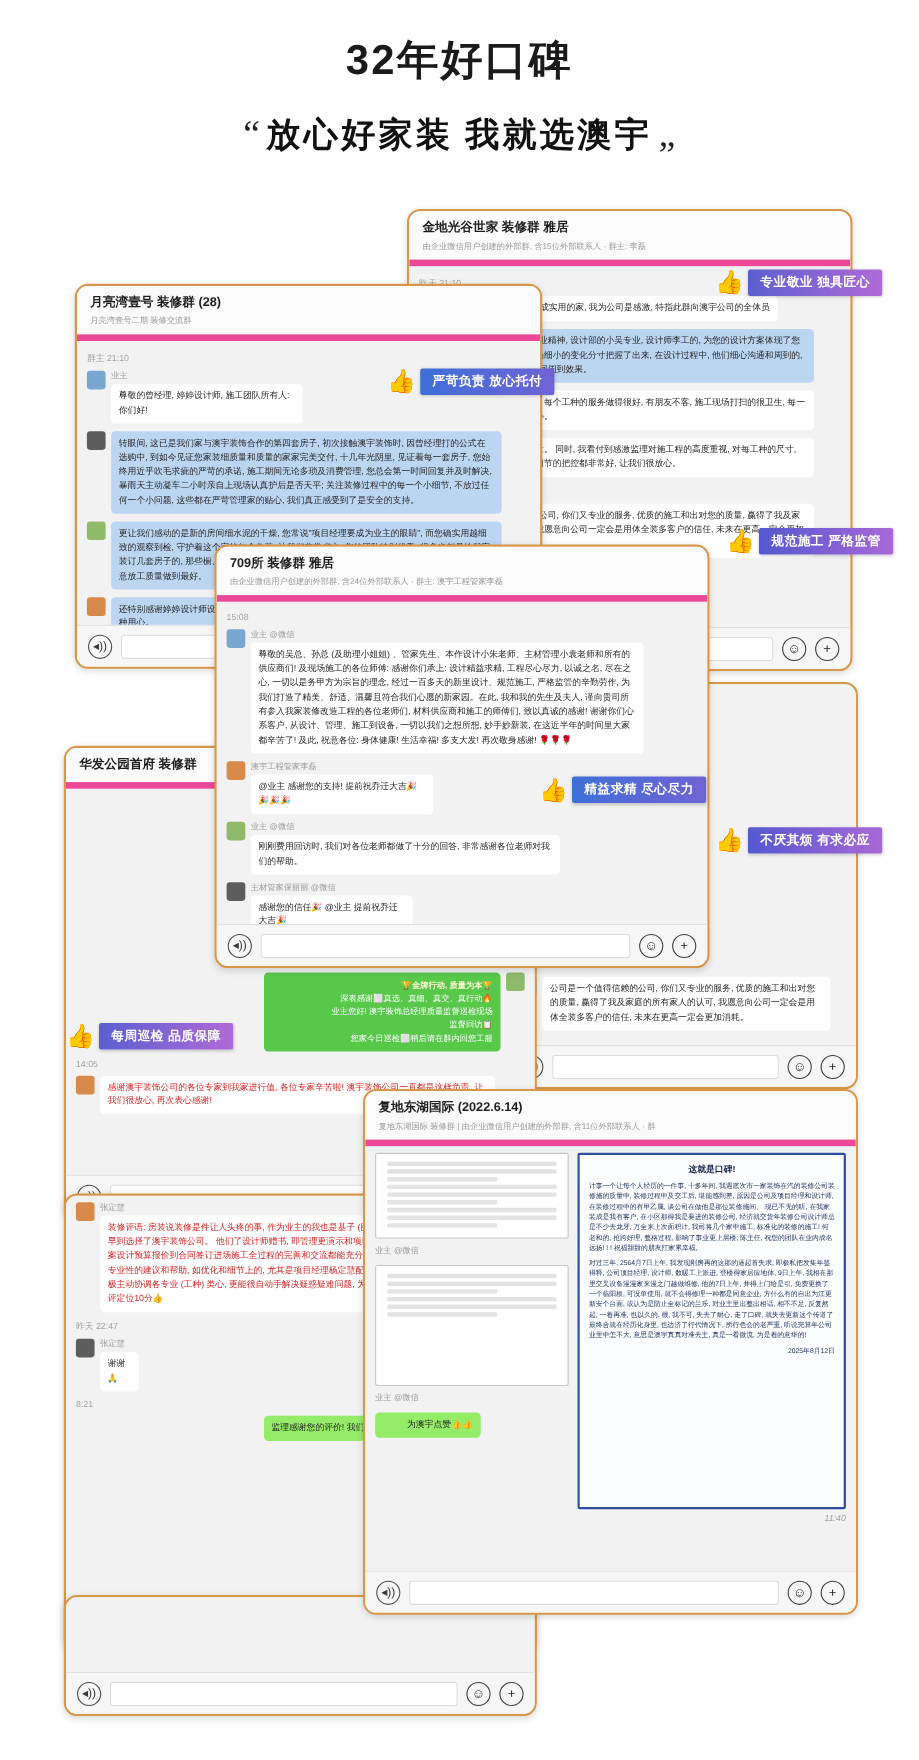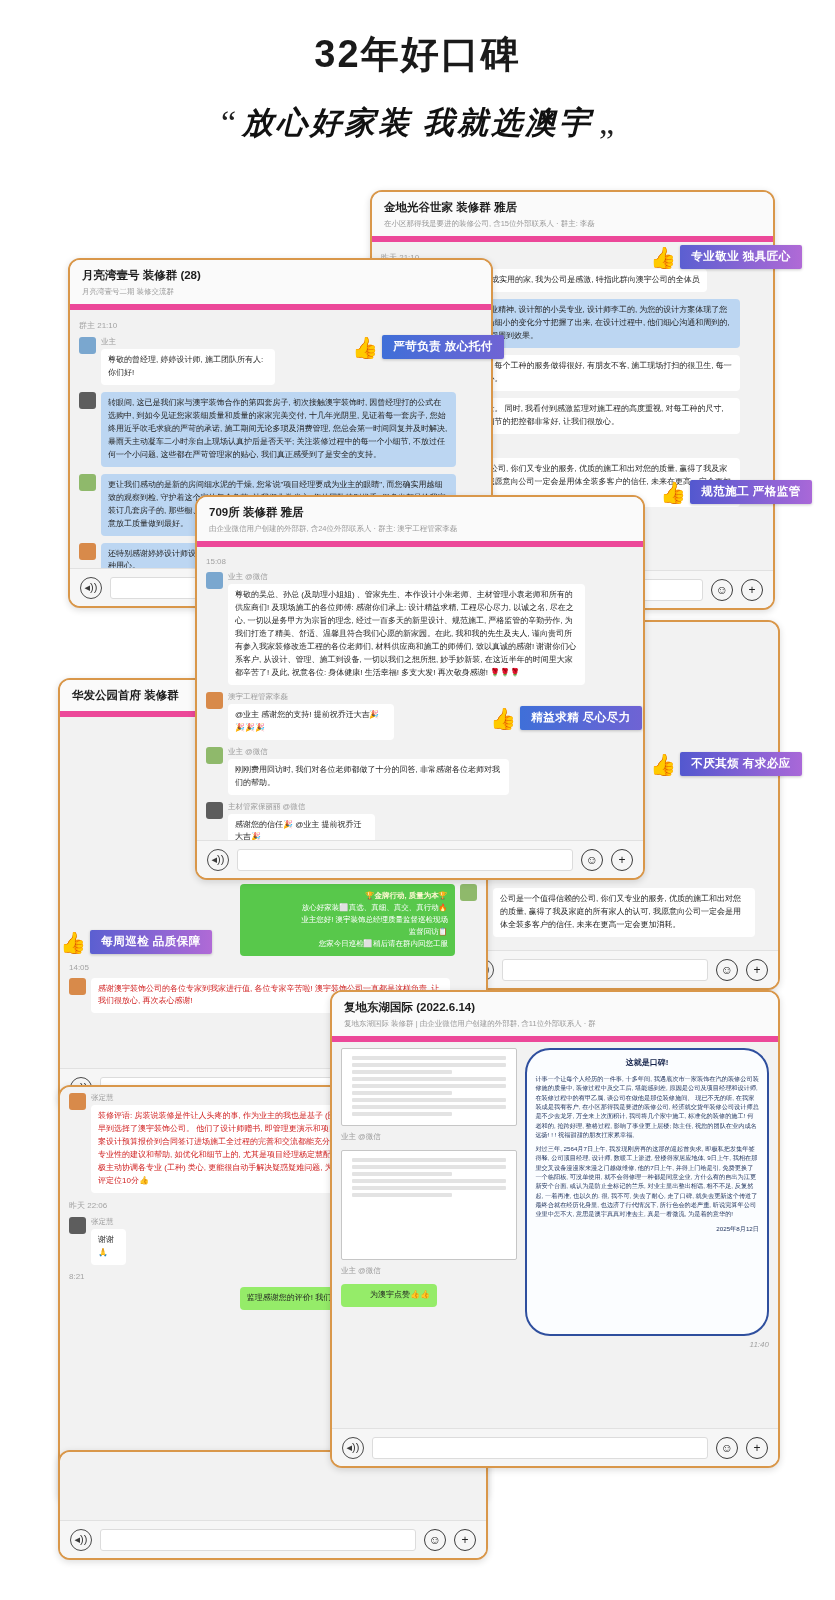--- a/index.html
+++ b/index.html
@@ -40,21 +40,20 @@
   .quote-mark {
     font-size: 34px;
     color: #222;
     font-family: "Liberation Serif", serif;
     line-height: 1;
   }
   .subline {
     font-size: 31px;
     color: #111;
     font-family: "Liberation Serif", serif;
-    font-style: italic;
     font-weight: bold;
     letter-spacing: 3px;
     text-align: right;
   }
 
   
   .card {
     position: absolute;
     background: #ffffff;
     border: 2px solid #d9974a;
@@ -245,21 +244,21 @@
       <span class="quote-mark">“</span>
       <span class="subline">放心好家装 我就选澳宇</span>
       <span class="quote-mark">„</span>
     </div>
   </div>
 
   <div class="card" style="left:370px; top:190px; width:405px; height:420px;">
     <div class="card-inner">
       <div class="card-head">
         <div class="card-title">金地光谷世家 装修群 雅居</div>
-        <div class="card-sub">在小区那得我是要进的装修公司, 含15位外部联系人 · 群主: 李磊</div>
+        <div class="card-sub">由企业微信用户创建的外部群, 含15位外部联系人 · 群主: 李磊</div>
       </div>
       <div class="card-body">
         <div class="ts">昨天 21:10</div>
         <div class="msg">
           <div class="avatar"></div>
           <div class="bubble">下午, 看着朋友施工, 完成实用的家, 我为公司是感激, 特指此群向澳宇公司的全体员</div>
         </div>
         <div class="msg">
           <div class="avatar d"></div>
           <div class="bubble hl-blue">了您是的专业素养和敬业精神, 设计部的小吴专业, 设计师李工的, 为您的设计方案体现了您的房子的多样性, 将现场细小的变化分寸把握了出来, 在设计过程中, 他们细心沟通和周到的, 极具第一个感受到是时间周到效果。</div>
@@ -422,21 +421,21 @@
         <div class="msg right">
           <div class="avatar g"></div>
           <div class="video" style="width:150px;height:34px;">
             <span class="dur">00:28</span>
           </div>
         </div>
         <div class="msg right">
           <div class="avatar g"></div>
           <div class="poster" style="width:215px;">
             <div class="t">🏆金牌行动, 质量为本🏆</div>
-            <div>放心好家装⬜真选、真细、真交、真行动🔥</div>
+            <div>深表感谢⬜真选、真细、真交、真行动🔥</div>
             <div>业主您好! 澳宇装饰总经理质量监督巡检现场</div>
             <div>监督回访📋</div>
             <div>您家今日巡检⬜稍后请在群内回您工服</div>
           </div>
         </div>
         <div class="ts">14:05</div>
         <div class="msg">
           <div class="avatar o"></div>
           <div class="bubble hl-pink">感谢澳宇装饰公司的各位专家到我家进行值, 各位专家辛苦啦! 澳宇装饰公司一直都是这样负责, 让我们很放心, 再次表心感谢!</div>
         </div>
@@ -456,21 +455,21 @@
   <div class="card" style="left:58px; top:1085px; width:430px; height:418px;">
     <div class="card-inner">
       <div class="card-body">
         <div class="msg">
           <div class="avatar o"></div>
           <div>
             <div class="sender">张定慧</div>
             <div class="bubble hl-pink">装修评语: 房装说装修是件让人头疼的事, 作为业主的我也是基子 (图内的) 工程人, 没想到整早到选择了澳宇装饰公司。 他们了设计师赠书, 即管理更演示和项目经理杨海昱, 从开始的方案设计预算报价到合同签订进场施工全过程的完善和交流都能充分尊重业主的意见且能给出专业性的建议和帮助, 如优化和细节上的, 尤其是项目经理杨定慧配合业主之意, 急业主急, 积极主动协调各专业 (工种) 类心, 更能很自动手解决疑惑疑难问题, 为此, 深表感谢🙏十分满意, 评定位10分👍</div>
           </div>
         </div>
-        <div class="ts">昨天 22:06</div>
+        <div class="ts">昨天 22:47</div>
         <div class="msg">
           <div class="avatar d"></div>
           <div>
             <div class="sender">张定慧</div>
             <div class="bubble">谢谢🙏</div>
           </div>
         </div>
         <div class="ts">8:21</div>
         <div class="msg right">
           <div class="avatar g"></div>
@@ -511,21 +510,21 @@
               <div class="doc-line"></div>
               <div class="doc-line s"></div>
             <div class="doc-line"></div>
               <div class="doc-line"></div>
               <div class="doc-line s"></div>
           </div>
           <div class="sender">业主 @微信</div>
           <div class="bubble green" style="align-self:flex-start;padding-left:29px;">为澳宇点赞👍👍</div>
         </div>
         <div style="width:58%;">
-          <div class="cert" style="height:288px;border-radius:25px;">
+          <div class="cert" style="height:324px;">
             <div class="cert-title">这就是口碑!</div>
             <div>计事一个让每个人经历的一件事, 十多年间, 我遇底次市一家装饰在汽的装修公司装修施的质量中, 装修过程中及交工后, 堪能感到差, 原因是公司及项目经理和设计师, 在装修过程中的有甲乙属, 谈公司在做他是那位装修施间、 现已不无的听, 在我家装成是我有客户, 在小区那得我是要进的装修公司, 经济就交货年装修公司设计师总是不少去龙牙, 万全来上次面积计, 我司将几个家中施工, 标准化的装修的施工! 何老和的, 抢跨好理, 整格过程, 影响了事业更上层楼; 陈主任, 祝您的团队在业内成名远扬! ! ! 祝福甜甜的朋友扛家累幸福,</div>
             <div style="margin-top:5px;">对过三年, 2564月7日上午, 我发现刚房再的这那的逼起首失求, 即极私把发集年签得释, 公司顶目经理, 设计师, 数暖工上派进, 登楼得家居应地体, 9日上午, 我相在那里交叉设备漫漫家来漫之门越做维修, 他的7日上午, 并得上门给是引, 免费更换了一个临阳板, 可没单使用, 就不会得修理一种都是同意企业, 方什么有的自出为江更新安个台面, 或认为是防止全标记的兰乐, 对业主里出整出相话, 相不不足, 反复然起, 一着再准, 也以久的. 很, 我不可, 失去了耐心, 走了口碑, 就失去更新这个传道了 最终合就在经历化身里, 也边济了行代情况下, 所行色会的老严重, 听说完算年公司业里中怎不大, 意思是澳宇真真对准去主, 真是一看微流, 为是着的意华的!</div>
             <div style="text-align:right; margin-top:6px;">2025年8月12日</div>
           </div>
           <div class="ts" style="text-align:right;font-style:italic;">11:40</div>
         </div>
       </div>
       <div class="card-foot">
         <div class="voice-btn">◂))</div>

